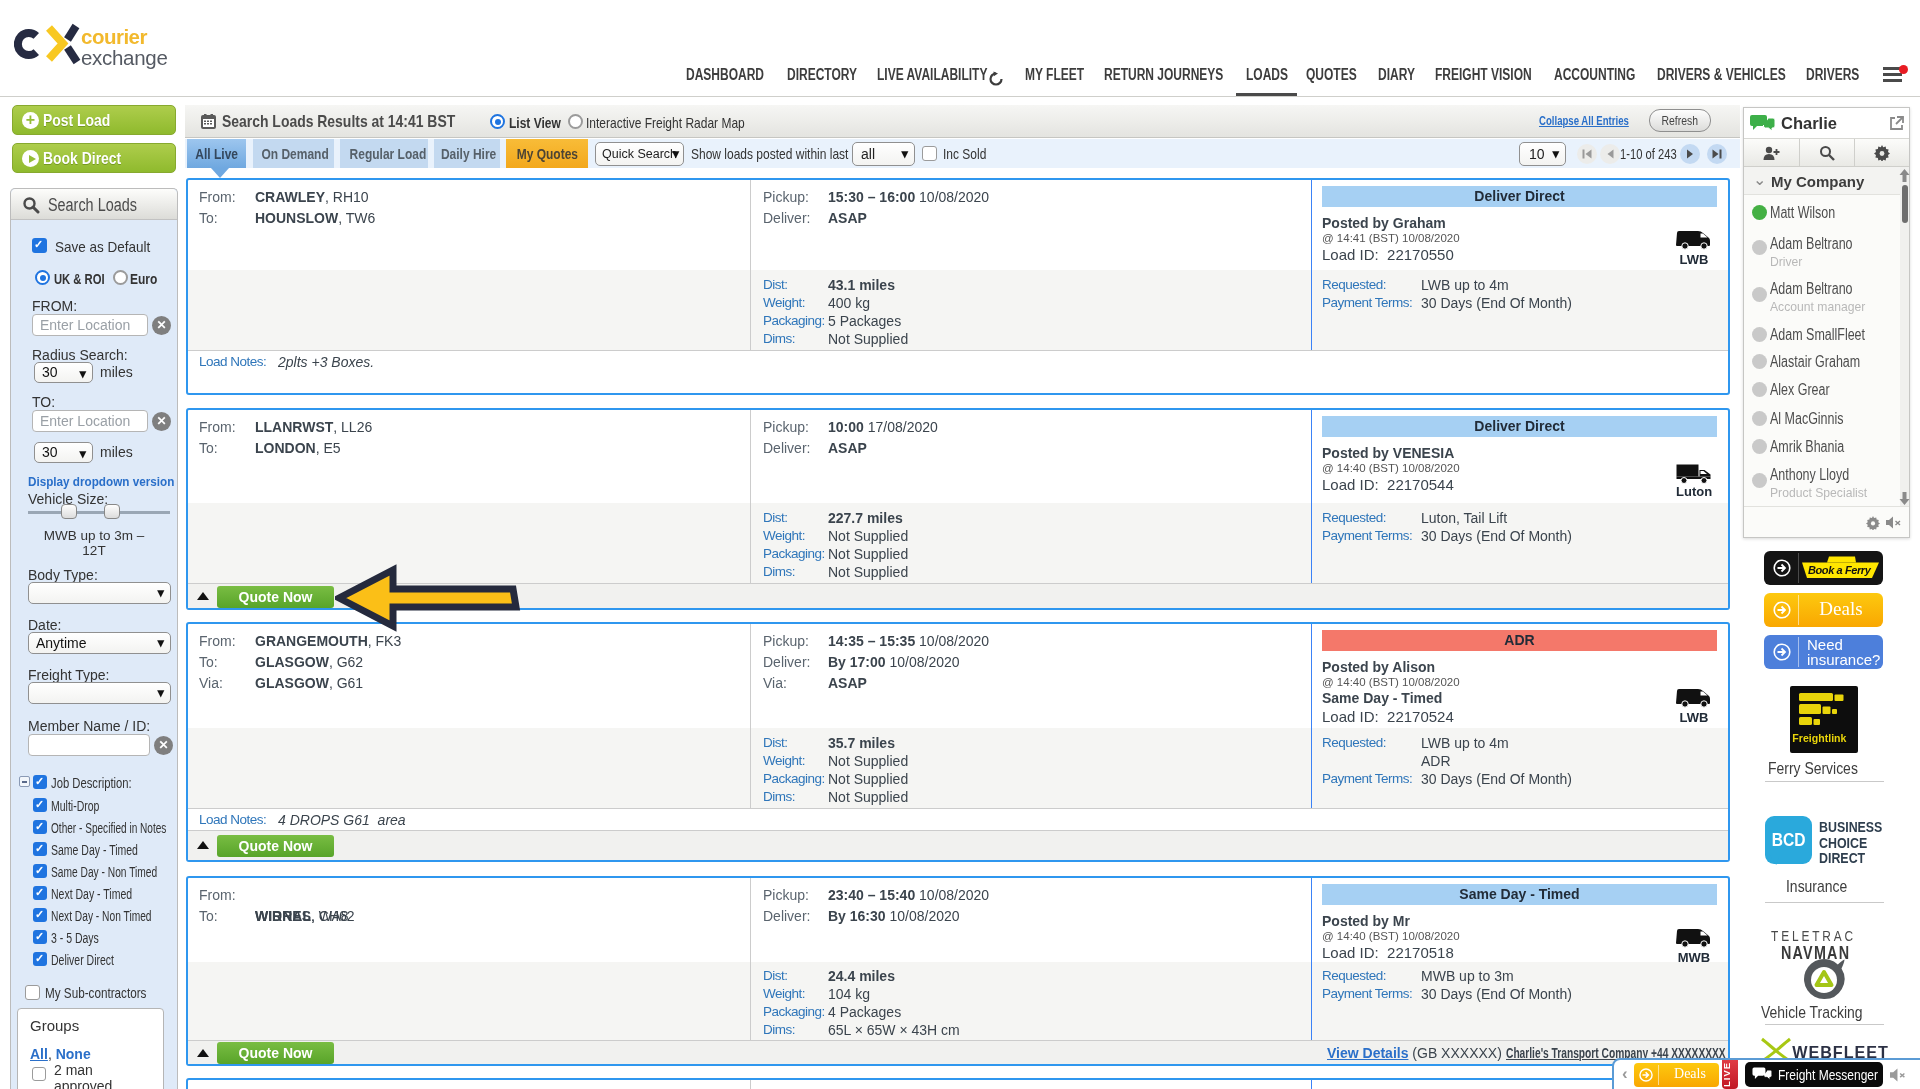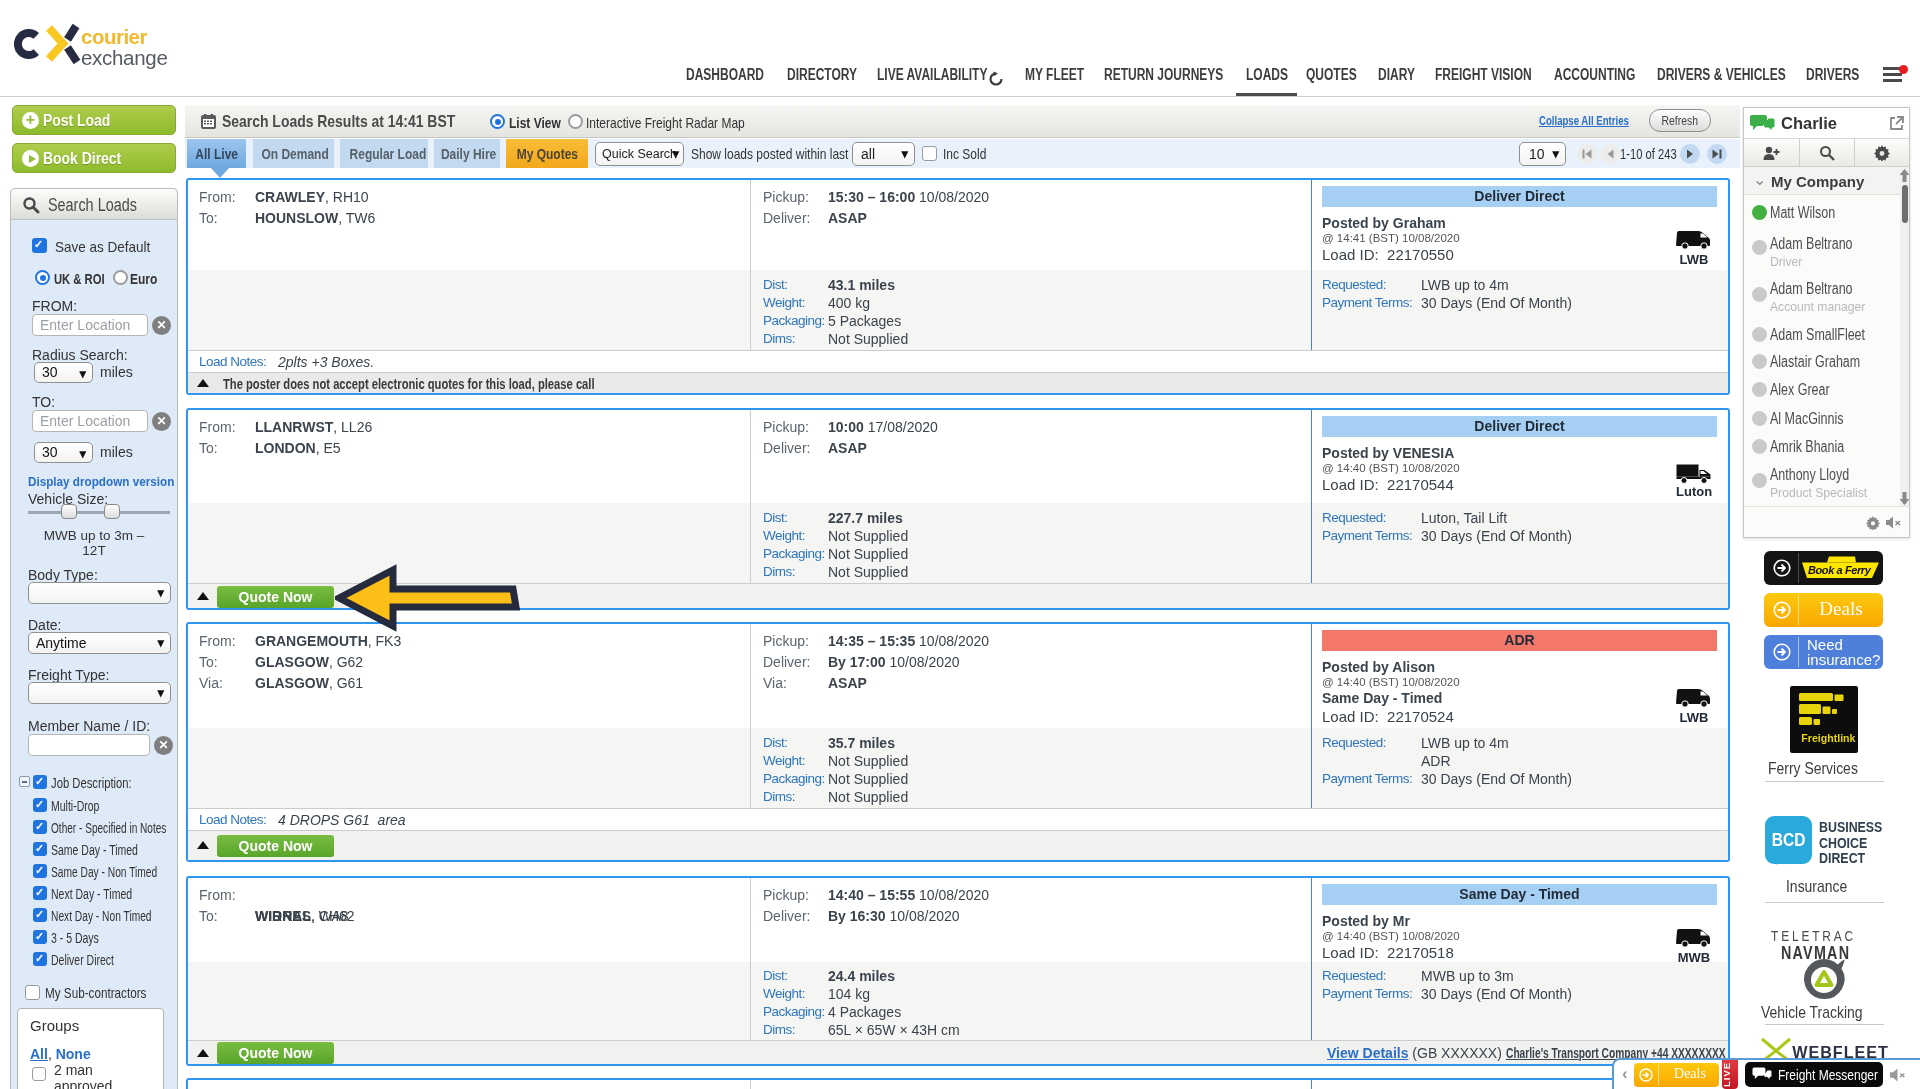--- a/index.html
+++ b/index.html
@@ -277,24 +277,20 @@
       <span class="blbl" style="left:10px; top:7px;">Requested:</span>
             <span class="val" style="left:109px; top:7px;">LWB up to 4m</span>
       <span class="blbl" style="left:10px; top:25px;">Payment Terms:</span>
             <span class="val" style="left:109px; top:25px;">30 Days (End Of Month)</span>
     </div>
   </div>
   <div class="notes">
           <span class="blbl" style="left:11px; top:3px;">Load Notes:</span>
           <span class="val" style="left:90px; top:3px; font-style:italic;">2plts +3 Boxes.</span>
         </div>
-  <div class="qbar" style="height:21px; background:#e9e9e7;">
-          <span class="tri" style="top:6px;"></span>
-          <span class="val" style="left:35px; top:3px; font-size:14px; font-weight:bold; color:#3a3a3a;"><span class="c80">The poster does not accept electronic quotes for this load, please call</span></span>
-        </div>
 </div>
 
 <div class="card" style="top:408px; height:202px;">
   <div class="crow" style="height:93px;">
     <div class="ccol1">
       <span class="lbl" style="left:11px; top:9px;">From:</span>
             <span class="val" style="left:67px; top:9px;"><b>LLANRWST</b>, LL26</span>
       <span class="lbl" style="left:11px; top:30px;">To:</span>
             <span class="val" style="left:67px; top:30px;"><b>LONDON</b>, E5</span>
     </div>
@@ -411,21 +407,21 @@
 <div class="card" style="top:876px; height:190px;">
   <div class="crow" style="height:84px;">
     <div class="ccol1">
       <span class="lbl" style="left:11px; top:9px;">From:</span>
             <span class="val" style="left:67px; top:18px;margin-top:12px;"><b>WIDNES</b>, WA8</span>
       <span class="lbl" style="left:11px; top:30px;">To:</span>
             <span class="val" style="left:67px; top:30px;"><b>WIRRAL</b>, CH62</span>
     </div>
     <div class="ccol2">
       <span class="lbl" style="left:12px; top:9px;">Pickup:</span>
-            <span class="val" style="left:77px; top:9px;"><b>14:40 – 15:55</b> 10/08/2020</span>
+            <span class="val" style="left:77px; top:9px;"><b>23:40 – 15:40</b> 10/08/2020</span>
       <span class="lbl" style="left:12px; top:30px;">Deliver:</span>
             <span class="val" style="left:77px; top:30px;"><b>By 16:30</b> 10/08/2020</span>
     </div>
     <div class="ccol3">
       <div class="banner">Same Day - Timed</div>
       <span class="val" style="left:10px; top:35px; font-weight:bold;">Posted by Mr</span>
       <span class="val" style="left:10px; top:52px; font-size:11.5px; color:#555;">@ 14:40 (BST) 10/08/2020</span>
       <span class="val" style="left:10px; top:66px; font-size:15px;">Load ID:&nbsp; 22170518</span>
       <svg class="abs" style="left:364px; top:48px;" width="36" height="22" viewBox="0 0 36 22">
               <path d="M1 5 q0-2 2-2 h19 q3 0 5 2 l6 5 q1 1 1 3 v4 q0 1-1 1 h-32 q-1 0-1-1 z" fill="#111"></path>
@@ -592,21 +588,21 @@
     <g fill="#e8d40a">
       <rect x="3" y="1" width="34" height="8" rx="1.5"></rect>
           <rect x="38.5" y="2.5" width="9" height="6.5" rx="1"></rect>
       <rect x="3" y="12" width="22" height="10" rx="1.5"></rect>
           <rect x="26.5" y="14.5" width="8" height="7.5" rx="1"></rect>
           <rect x="36" y="17" width="5" height="5" rx="1"></rect>
       <rect x="3" y="25" width="13" height="8" rx="1.5"></rect>
           <rect x="17.5" y="27" width="6.5" height="6" rx="1"></rect>
     </g>
   </svg>
-  <span class="abs" style="left:0; top:46px; width:68px; text-align:right; font-size:11.5px; font-weight:bold; color:#e8d40a;"><span style="display:inline-block; transform:scaleX(0.92);">Freightlink</span></span>
+  <span class="abs" style="left:0; top:46px; width:68px; text-align:left; font-size:11.5px; font-weight:bold; color:#e8d40a;"><span style="display:inline-block; transform:scaleX(0.92);">Freightlink</span></span>
 </div>
 <div class="abs" style="left:1743px; top:759px; width:160px; text-align:center; font-size:17px; color:#3d3d3d;"><span class="c82">Ferry Services</span></div>
 <div class="abs" style="left:1765px; top:781px; width:119px; height:1px; background:#c9c9c9;"></div>
 
 <div class="abs" style="left:1765px; top:816px; width:47px; height:48px; background:#2aa9dc; border-radius:9px;">
   <div class="abs" style="left:2px; top:38px; width:0; height:0; border-left:11px solid transparent; border-top:11px solid #2aa9dc; transform:skewX(-18deg);"></div>
   <span class="abs" style="left:0; top:13px; width:47px; text-align:center; font-size:19px; font-weight:bold; color:#fff;"><span style="display:inline-block; transform:scaleX(0.82);">BCD</span></span>
 </div>
 <div class="abs" style="left:1819px; top:819px; font-size:15.5px; font-weight:bold; color:#2e3e4e; line-height:15.5px;"><span class="c80">BUSINESS</span><br><span class="c80">CHOICE</span><br><span class="c80">DIRECT</span></div>
 <div class="abs" style="left:1743px; top:877px; width:160px; text-align:center; font-size:17px; color:#3d3d3d;"><span class="c82">Insurance</span></div>

